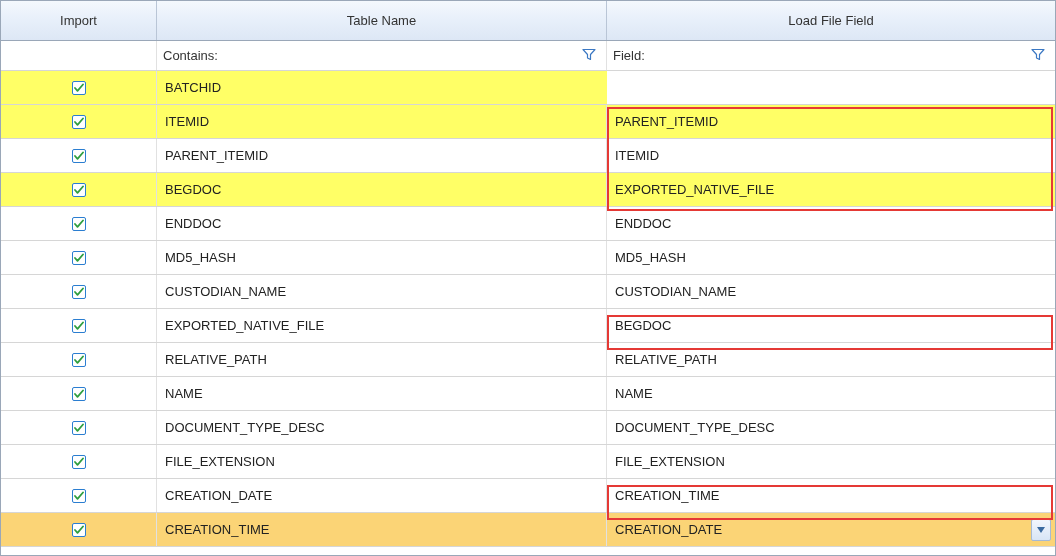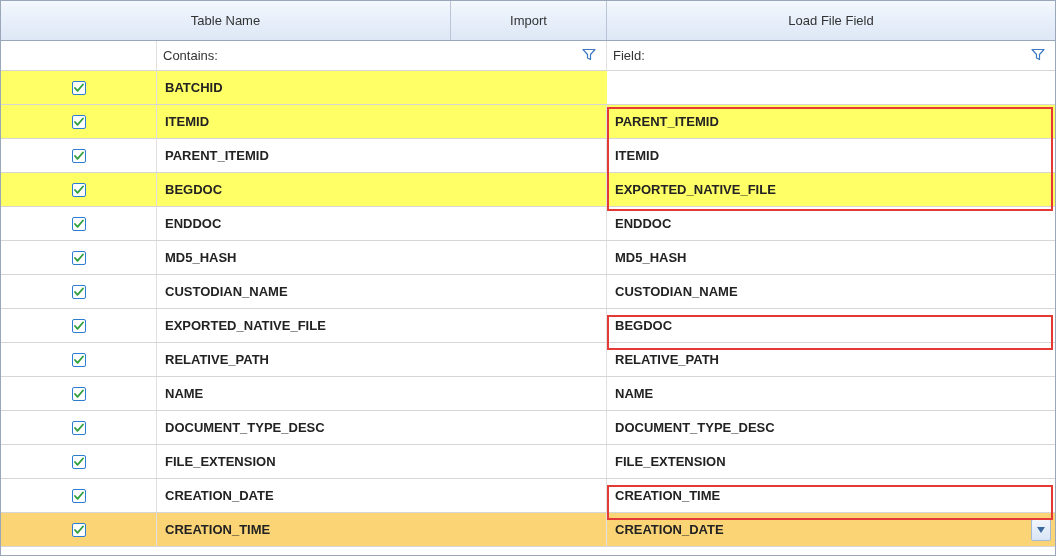--- a/index.html
+++ b/index.html
@@ -66,21 +66,20 @@
     border-bottom: 1px solid #d6d6d6;
     position: relative;
   }
   .cell {
     display: flex;
     align-items: center;
     padding: 6px 8px;
     border-right: 1px solid #e1e1e1;
     position: relative;
     background: #fff;
-    font-weight: bold;
   }
   .cell:last-child { border-right: none; }
   .cell.center { justify-content: center; }
 
   
   .row.hl-yellow .cell { background: #ffff66; }
   .row.hl-orange .cell { background: #fbd476; }
 
   
   .chk {
@@ -118,25 +117,25 @@
   .ddarrow svg { width: 8px; height: 6px; }
 
   .txt { white-space: nowrap; overflow: hidden; text-overflow: ellipsis; }
 </style>
 </head>
 <body>
 
 <div class="wrap">
 
   <div class="thead">
+    <div class="th col-import">
+      <span class="txt">Import</span>
+    </div>
     <div class="th col-table">
       <span class="txt">Table Name</span>
-    </div>
-    <div class="th col-import">
-      <span class="txt">Import</span>
     </div>
     <div class="th col-load">
       <span class="txt">Load File Field</span>
     </div>
   </div>
 
   <div class="filter-row">
     <div class="fcell col-import"></div>
     <div class="fcell col-table">
       <span class="txt">Contains:</span>

